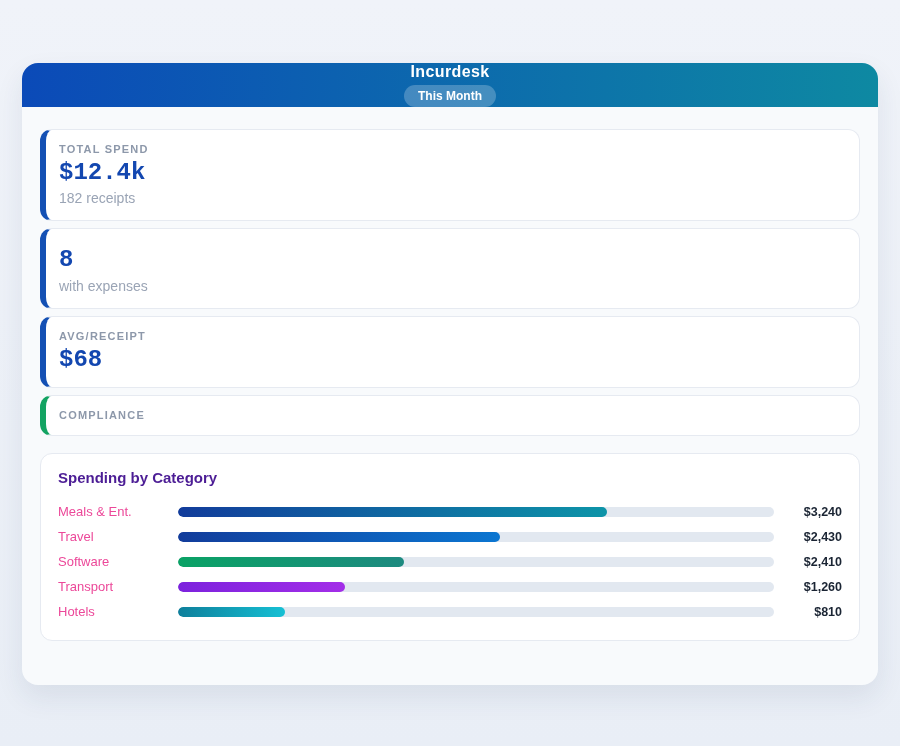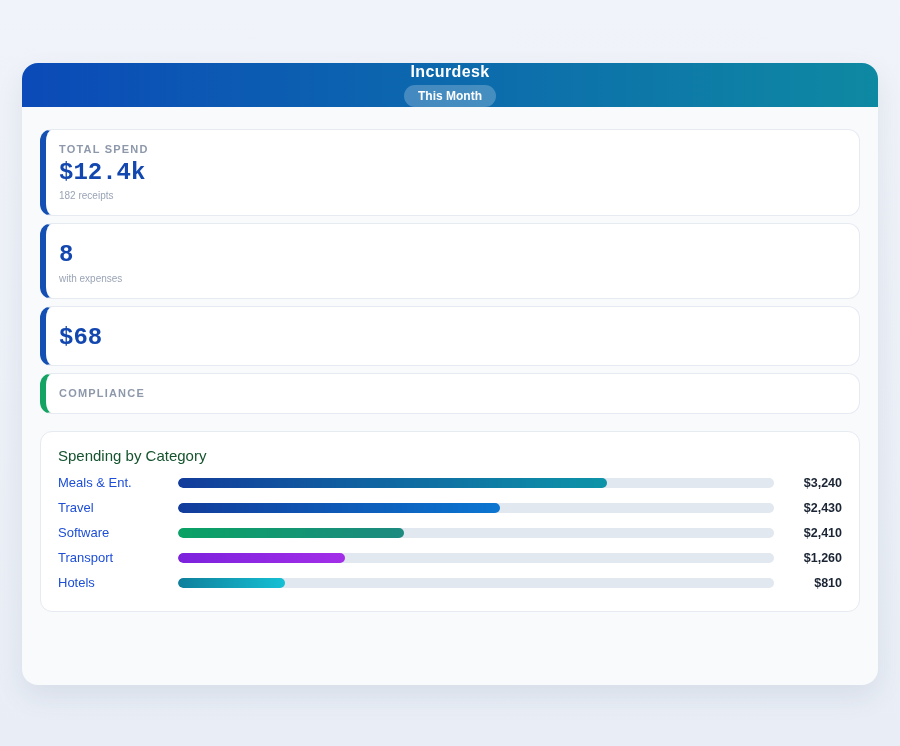--- a/index.html
+++ b/index.html
@@ -61,47 +61,47 @@
   }
   .stat-value {
     font-size: 24px;
     font-weight: bold;
     color: #1347b0;
     margin-top: 5px;
     line-height: 1.1;
     font-family: Liberation Mono, monospace;
   }
   .stat-sub {
-    font-size: 10px;
+    font-size: 14px;
     color: #9aa4b5;
     margin-top: 4px;
   }
   .stat-sub:empty { display: none; }
   .chart-card {
     background: #ffffff;
     border: 1px solid #e6eaf1;
     border-radius: 12px;
     padding: 15px 17px 16px 17px;
     margin-top: 17px;
   }
   .chart-title {
     font-size: 15px;
-    font-weight: normal;
-    color: #14532d;
-    margin-bottom: 6px;
+    font-weight: bold;
+    color: #4c1d95;
+    margin-bottom: 13px;
   }
   .bar-row {
     display: grid;
     grid-template-columns: 120px 1fr 68px;
     align-items: center;
     height: 25px;
   }
   .bar-label {
     font-size: 13px;
-    color: #1d4ed8;
+    color: #ec4899;
   }
   .bar-track {
     height: 10px;
     background: #e2e8f0;
     border-radius: 999px;
     overflow: hidden;
   }
   .bar-fill {
     height: 100%;
     border-radius: 999px;
@@ -130,20 +130,21 @@
       <div class="stat-value" style="color: rgb(19, 71, 176);">$12.4k</div>
       <div class="stat-sub">182 receipts</div>
     </div>
 
     <div class="stat-card" style="border-left-color: rgb(20, 80, 180);">
       <div class="stat-value" style="color: rgb(19, 71, 176);">8</div>
       <div class="stat-sub">with expenses</div>
     </div>
 
     <div class="stat-card" style="border-left-color: rgb(20, 80, 180);">
+      <div class="stat-label">AVG/RECEIPT</div>
       <div class="stat-value" style="color: rgb(19, 71, 176);">$68</div>
 
     </div>
 
     <div class="stat-card" style="border-left-color: rgb(19, 163, 98);">
       <div class="stat-label">COMPLIANCE</div>
 
     </div>
 
     <div class="chart-card">

